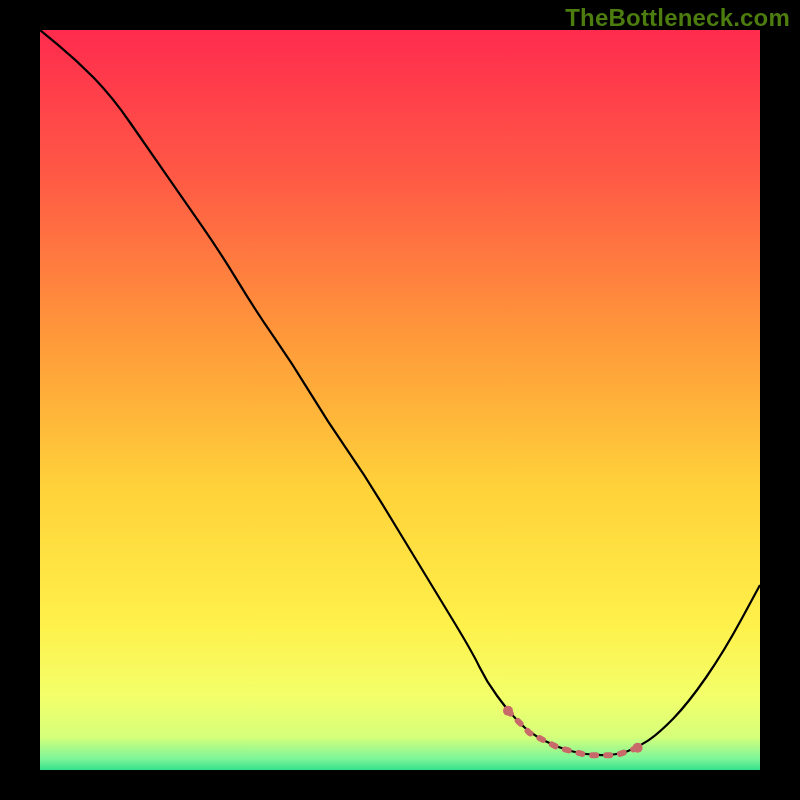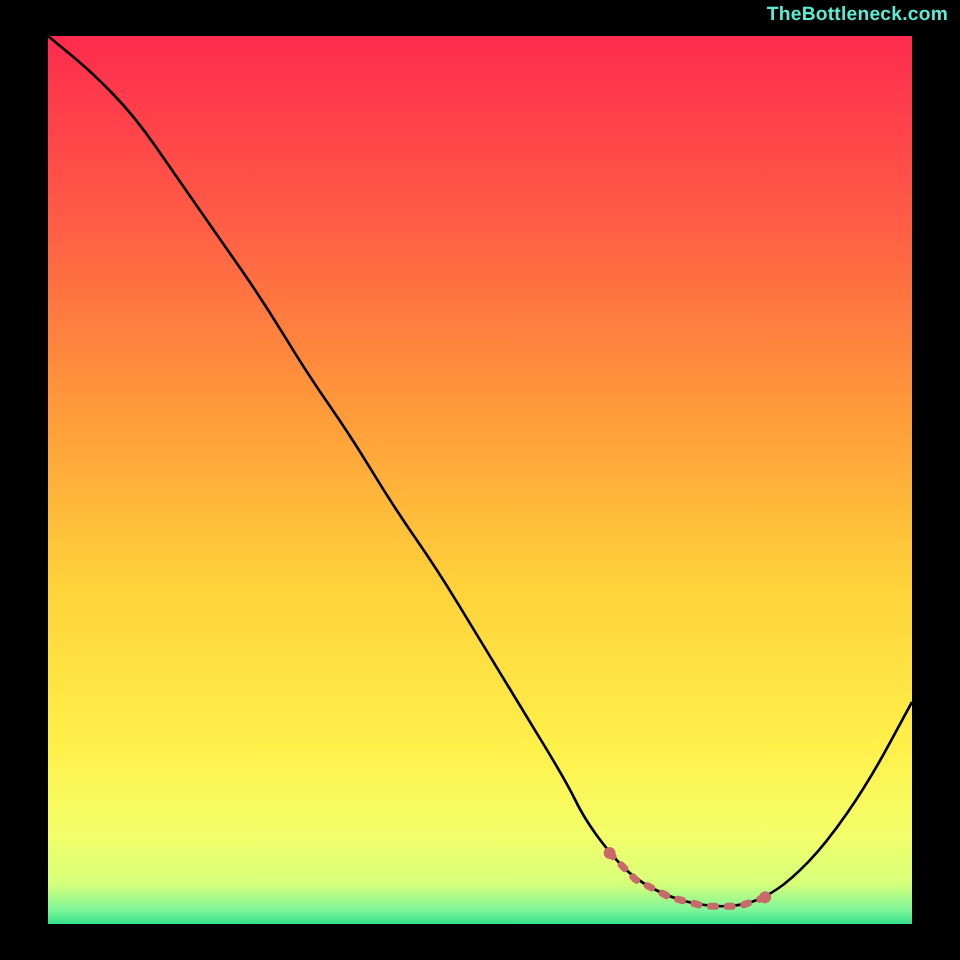--- a/index.html
+++ b/index.html
@@ -8,23 +8,23 @@
     position: relative;
     width: 800px;
     height: 800px;
     background: #000;
   }
   .attribution {
     position: absolute;
     top: 4px;
     right: 10px;
     font-family: Arial, Helvetica, sans-serif;
-    font-size: 16px;
+    font-size: 24px;
     font-weight: 600;
-    color: #5eead4;
+    color: #4d7c0f;
     letter-spacing: 0.2px;
     user-select: none;
   }
   .plot {
     position: absolute;
     left: 40px;
     top: 30px;
     width: 720px;
     height: 740px;
   }

